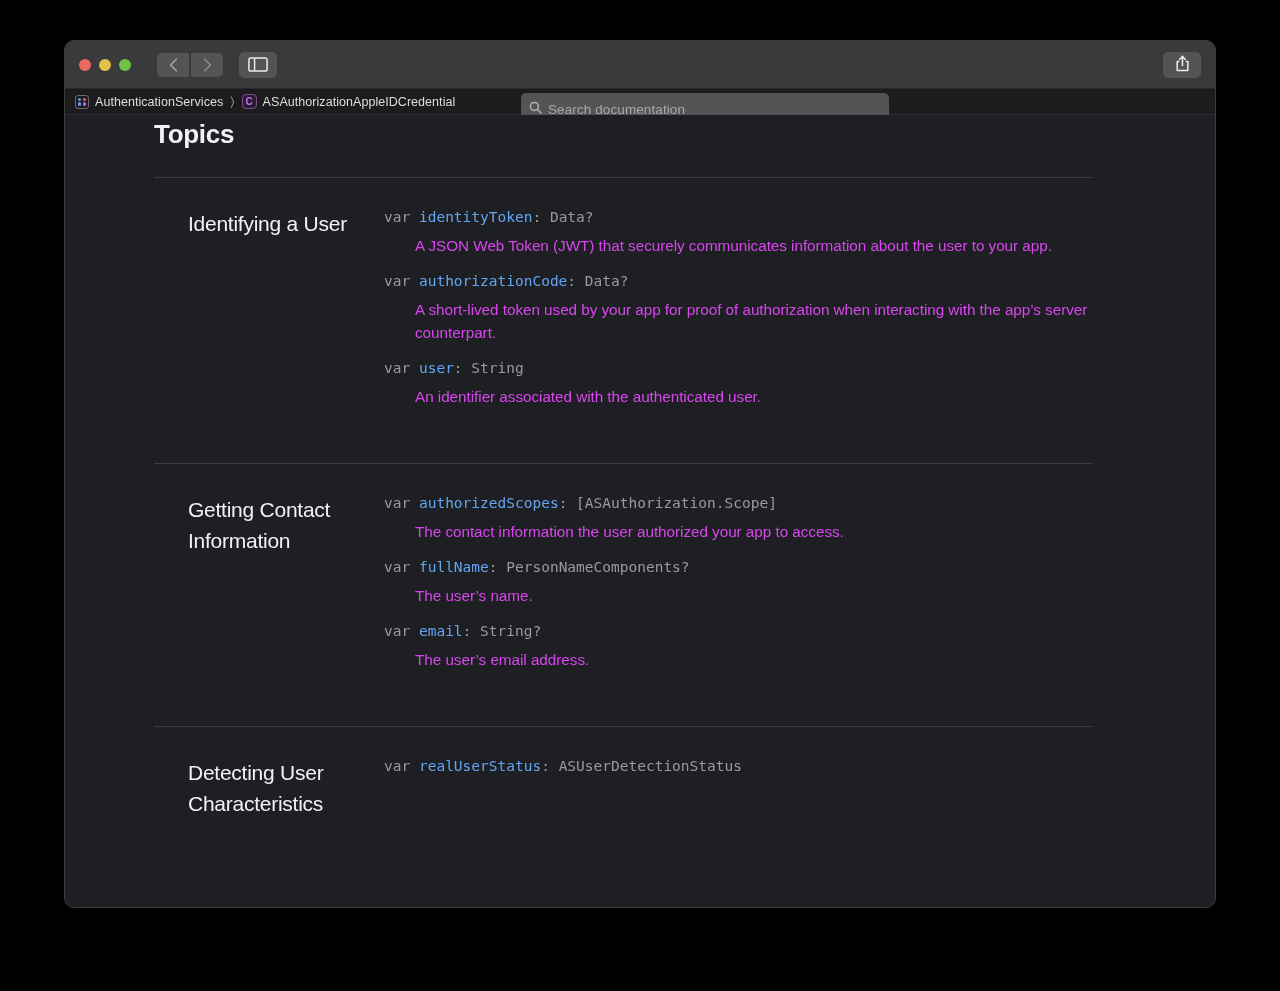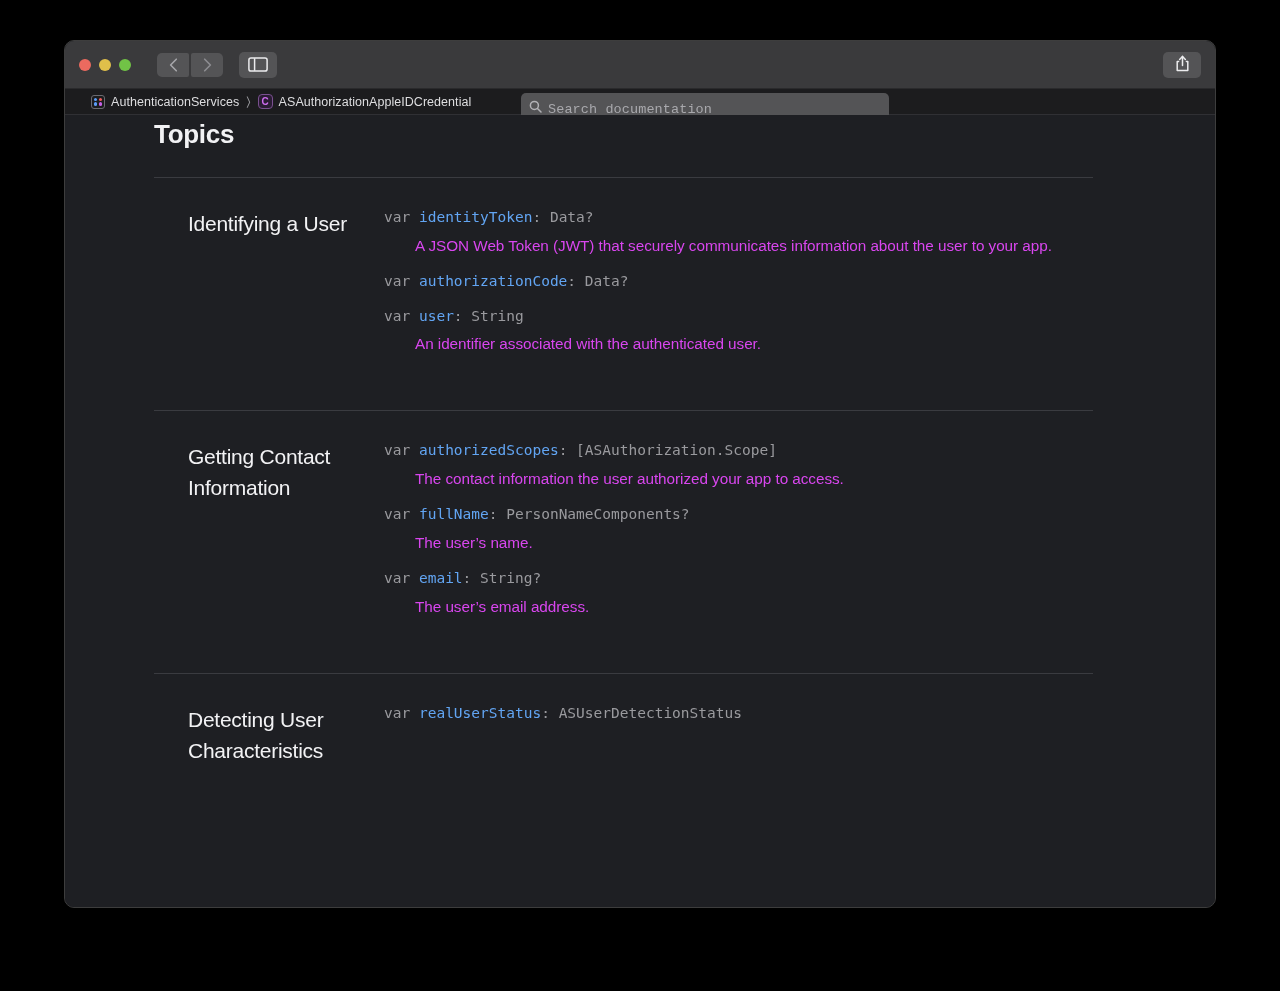--- a/index.html
+++ b/index.html
@@ -76,21 +76,20 @@
   }
   .search-field {
     width: 100%;
     height: 100%;
     background: #545456;
     border-radius: 5px;
     display: flex;
     align-items: center;
     padding: 16px 8px;
     gap: 6px;
-    font-family: Liberation Mono, monospace;
   }
   .search-placeholder {
     color: #a9a9ad;
     font-size: 13.5px;
     letter-spacing: 0.1px;
   }
 
   .share-btn {
     position: absolute;
     right: 14px;
@@ -104,21 +103,21 @@
     justify-content: center;
   }
 
   
   .breadcrumb-bar {
     height: 26px;
     background: #1c1c1e;
     border-bottom: 1px solid #303034;
     display: flex;
     align-items: center;
-    padding-left: 26px;
+    padding-left: 10px;
     gap: 6px;
   }
   .crumb { display: flex; align-items: center; gap: 6px; }
   .crumb-label {
     color: #dedee0;
     font-size: 12.5px;
     letter-spacing: 0.05px;
     white-space: nowrap;
   }
   .crumb-sep {
@@ -316,20 +315,21 @@
       <div id="sections-host">
           <div class="section">
             <div class="section-heading">Identifying a User</div>
             <div class="section-items">
               <div class="decl-row">
                 <div class="decl"><span class="kw">var</span> <span class="name">identityToken</span><span class="type">:</span> <span class="type">Data?</span></div>
                 <div class="abstract">A JSON Web Token (JWT) that securely communicates information about the user to your app.</div>
               </div>
               <div class="decl-row">
                 <div class="decl"><span class="kw">var</span> <span class="name">authorizationCode</span><span class="type">:</span> <span class="type">Data?</span></div>
+                <div class="abstract">A short-lived token used by your app for proof of authorization when interacting with the app’s server counterpart.</div>
               </div>
               <div class="decl-row">
                 <div class="decl"><span class="kw">var</span> <span class="name">user</span><span class="type">:</span> <span class="type">String</span></div>
                 <div class="abstract">An identifier associated with the authenticated user.</div>
               </div>
             </div>
           </div>
           <div class="divider"></div>
           <div class="section">
             <div class="section-heading">Getting Contact Information</div>

